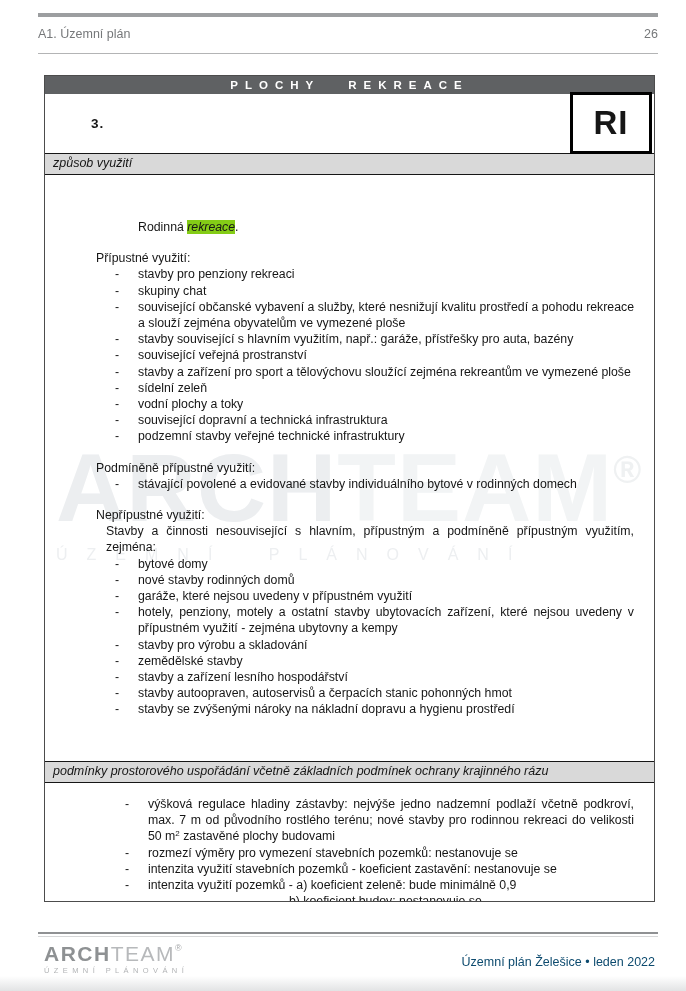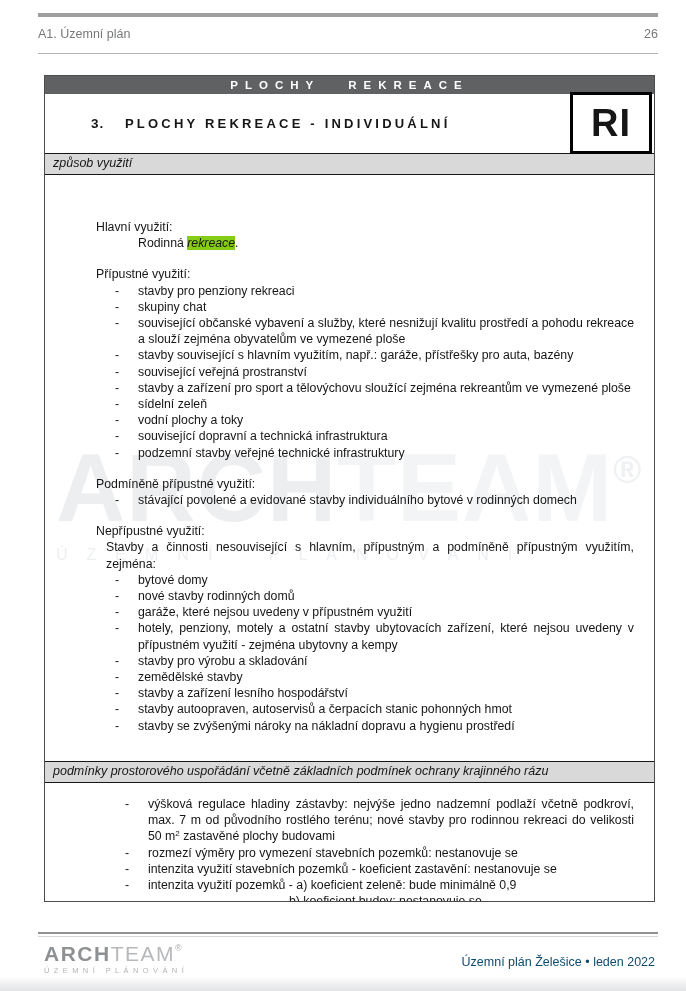--- a/index.html
+++ b/index.html
@@ -36,21 +36,21 @@
     font-weight:bold;font-size:11.5px;line-height:18px;
     text-align:center;letter-spacing:7px;word-spacing:18px;white-space:nowrap;
   }
   .titlerow{position:relative;height:59px;flex:none;}
   .secnum{position:absolute;left:46px;top:22px;font-weight:bold;font-size:13.5px;letter-spacing:1px;}
   .sectitle{position:absolute;left:80px;top:22px;font-weight:bold;font-size:13px;letter-spacing:3.2px;white-space:nowrap;}
   .ri-box{
     position:absolute;top:-2px;bottom:-1px;right:2px;width:82px;
     border:3px solid #000;background:#fff;box-sizing:border-box;
     display:flex;align-items:center;justify-content:center;
-    font-weight:bold;font-size:38px;letter-spacing:1px;
+    font-weight:bold;font-size:33px;letter-spacing:1px;
   }
   .graybar{
     flex:none;background:#d9d9d9;border-top:1px solid #161616;border-bottom:1px solid #161616;
     font-style:italic;font-weight:normal;font-size:12.5px;line-height:15px;
     padding:2px 8px 3px 8px;box-sizing:content-box;
   }
   .body1{flex:none;height:586px;box-sizing:border-box;padding:44px 20px 0 51px;
     font-size:12.3px;line-height:16.2px;overflow:hidden;}
   .body2{flex:1;box-sizing:border-box;padding:13px 20px 0 51px;
     font-size:12.3px;line-height:16.2px;overflow:hidden;}
@@ -95,32 +95,30 @@
     </div>
     <div class="wm-line2">ÚZEMNÍ PLÁNOVÁNÍ</div>
   </div>
 
   <div class="contentbox">
 
     <div class="banner">PLOCHY REKREACE</div>
 
     <div class="titlerow">
       <span class="secnum">3.</span>
-      <span class="sectitle">PLOCHY REKREACE - INDIVIDUÁLNÍ</span>
       <div class="ri-box">
         <span>RI</span>
       </div>
     </div>
 
     <div class="graybar">způsob využití</div>
 
     <div class="body1">
 
       <div class="sect">
-        <div>Hlavní využití:</div>
         <div class="indent1">
           <span>Rodinná </span><span class="hl">rekreace</span><span>.</span>
         </div>
       </div>
 
       <div class="sect">
         <div>Přípustné využití:</div>
         <div class="li">
             <span class="dash">-</span>
             <span class="li-text">stavby pro penziony rekreaci</span>

